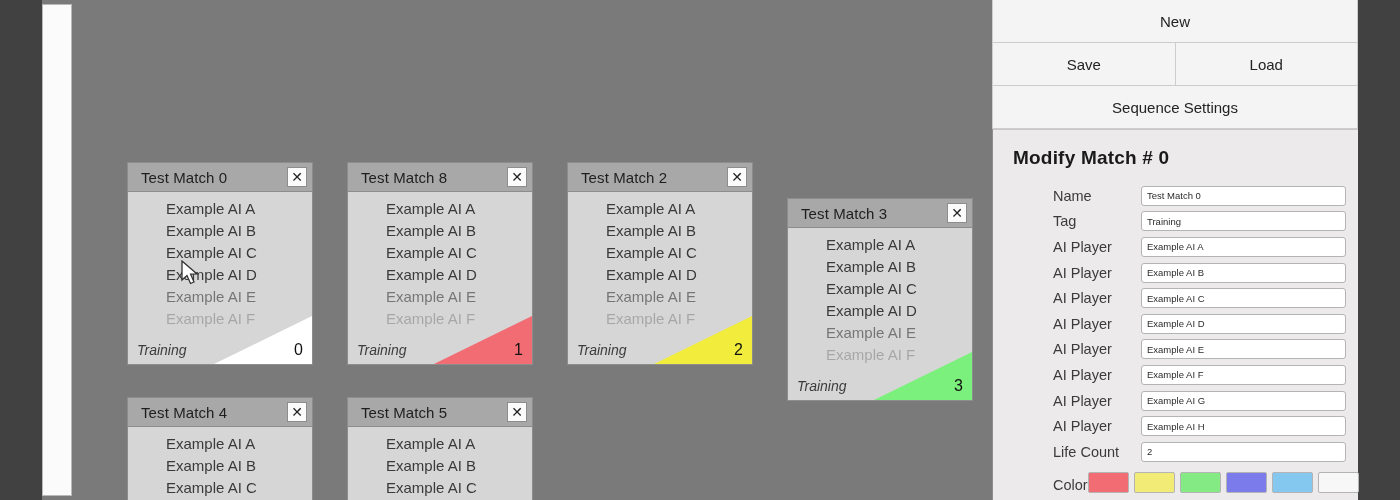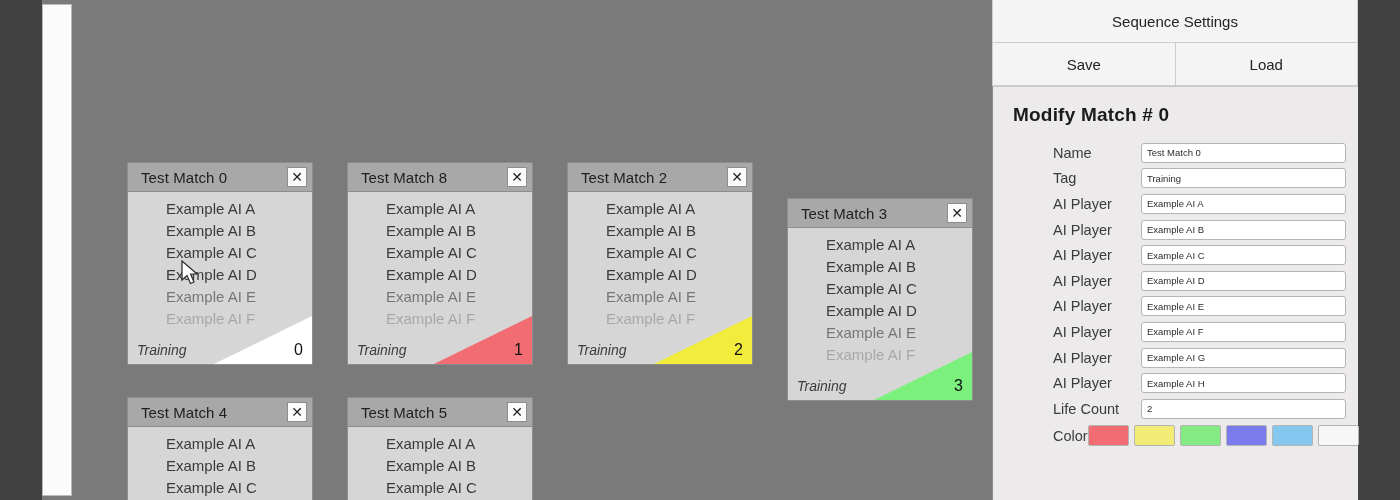--- a/index.html
+++ b/index.html
@@ -134,21 +134,21 @@
     background: #ffffff;
     border: 1px solid #b4b4b4;
     border-radius: 3px;
     font-family: "Liberation Sans", sans-serif;
     font-size: 9.5px;
     color: #2b2b2b;
     padding: 0 5px;
     line-height: 18px;
     outline: none;
   }
-  .color-row { display: flex; align-items: center; height: 28px; }
+  .color-row { display: flex; align-items: flex-end; height: 28px; }
   .swatches { display: flex; gap: 5px; flex: 1 1 auto; }
   .swatch {
     width: 41px; height: 21px;
     border: 1px solid #b4b4b4;
     border-radius: 2px;
     cursor: pointer;
   }
 
   
   #cursor {
@@ -269,27 +269,28 @@
             <li style="opacity: 1;">Example AI C</li>
             <li style="opacity: 1;">Example AI D</li>
           </ul>
         </div>
       </div>
 
     <div id="sidebar">
 
       <div id="sidebar-buttons">
         <div class="btn-row">
-        </div>
-        <div class="btn-row">
-          <div class="panel-btn wide">Sequence Settings</div>
+          <div class="panel-btn">New</div>
         </div>
         <div class="btn-row">
           <div class="panel-btn">Save</div>
           <div class="panel-btn">Load</div>
+        </div>
+        <div class="btn-row">
+          <div class="panel-btn wide">Sequence Settings</div>
         </div>
       </div>
 
       <div id="modify-section">
         <div id="modify-title">Modify Match # 0</div>
         <div id="form-rows">
             <div class="form-row">
               <div class="form-label">Name</div>
               <input class="form-input" type="text" value="Test Match 0" style="">
             </div>

